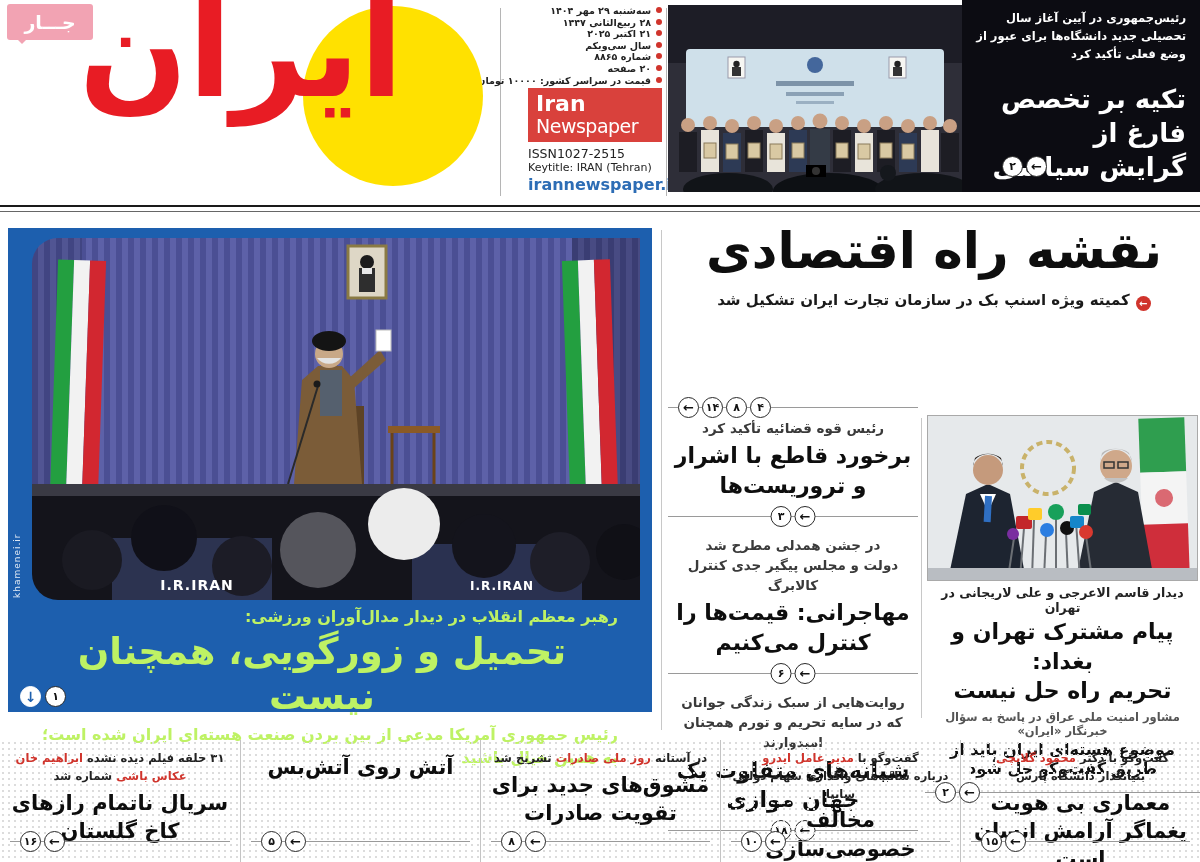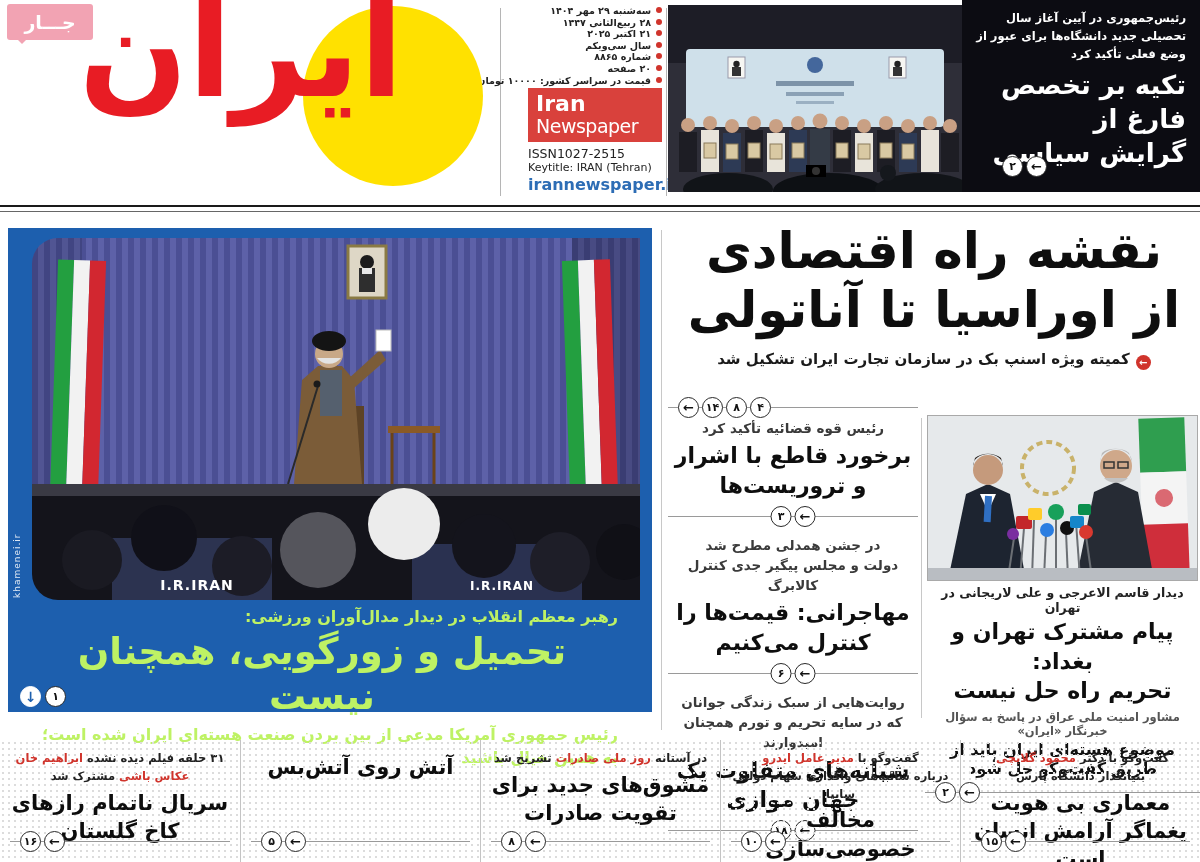--- a/index.html
+++ b/index.html
@@ -21,21 +21,21 @@
   .brand-box{position:absolute;left:528px;top:88px;width:134px;height:54px;background:#d9413c;color:#fff;direction:ltr;padding:5px 8px;box-sizing:border-box;}
   .brand-l1{font-size:22px;font-weight:700;line-height:22px;}
   .brand-l2{font-size:19px;font-weight:400;line-height:22px;letter-spacing:-0.5px;}
   .issn-block{position:absolute;left:528px;top:146px;direction:ltr;}
   .issn{font-size:12.5px;color:#222;line-height:15px;}
   .keytitle{font-size:11px;color:#222;line-height:14px;}
   .website{font-size:16px;font-weight:700;color:#2d6db5;line-height:20px;}
   .top-photo{position:absolute;left:668px;top:5px;width:294px;height:187px;overflow:hidden;}
   .top-story{position:absolute;left:962px;top:0;width:238px;height:192px;background:#0c0c12;color:#fff;box-sizing:border-box;padding:10px 14px;text-align:right;}
   .ts-kicker{font-size:11.5px;font-weight:700;line-height:1.55;}
-  .ts-headline{margin-top:6px;font-size:26px;font-weight:700;line-height:1.3;}
+  .ts-headline{margin-top:20px;font-size:26px;font-weight:700;line-height:1.3;}
   .ts-markers{position:absolute;left:40px;top:156px;display:flex;gap:3px;}
   .rule-a{position:absolute;left:0;top:205px;width:1200px;border-top:2.5px solid #1a1a1a;}
   .rule-b{position:absolute;left:0;top:211px;width:1200px;border-top:1px solid #666;}
 
   
   .circle{display:inline-flex;width:21px;height:21px;border-radius:50%;background:#fff;border:1.4px solid #2a2a2a;align-items:center;justify-content:center;font-size:11px;font-weight:700;color:#111;box-sizing:border-box;z-index:2;}
   .circle.arrow{font-size:13px;}
   .circle.darrow{color:#1d5fae;font-size:14px;border-color:#fff;}
   .marker-row{position:relative;height:23px;flex:none;}
   .marker-row .mline{position:absolute;left:0;right:0;top:10px;border-top:1px solid #9a9a9a;}
@@ -271,21 +271,20 @@
       <span class="circle num">۱</span>
     </div>
   </section>
 
   <div class="vsep-main"></div>
   <div class="vsep-cols"></div>
 
   <section class="economy rtl">
     <div class="eco-headline">
       <div>نقشه راه اقتصادی</div>
-      <div>از اوراسیا تا آناتولی</div>
     </div>
     <div class="eco-bullets">
       <div class="eco-bullet"><span class="bicon">←</span><span>کمیته ویژه اسنپ بک در سازمان تجارت ایران تشکیل شد</span></div>
     </div>
   </section>
   <div class="marker-row eco-markers">
     <div class="mline"></div>
     <div class="circles c-left">
       <span class="circle arrow">←</span>
       <span class="circle num">۱۴</span>
@@ -392,21 +391,21 @@
       <div class="circles c-left">
         <span class="circle arrow">←</span>
         <span class="circle num">۲</span>
       </div>
     </div>
   </section>
 
   <section class="bottom">
 
     <div class="bbox rtl">
-      <div class="bk"><span>۳۱ حلقه فیلم دیده نشده </span><span class="red">ابراهیم خان عکاس باشی</span><span> مشترک شد</span></div>
+      <div class="bk"><span>۳۱ حلقه فیلم دیده نشده </span><span class="red">ابراهیم خان عکاس باشی</span><span> شماره شد</span></div>
       <div class="bk"></div>
       <div class="bh">سریال ناتمام رازهای کاخ گلستان</div>
       <div class="marker-row">
         <div class="mline"></div>
         <div class="circles c-left">
           <span class="circle arrow">←</span>
           <span class="circle num">۱۶</span>
         </div>
       </div>
     </div>

